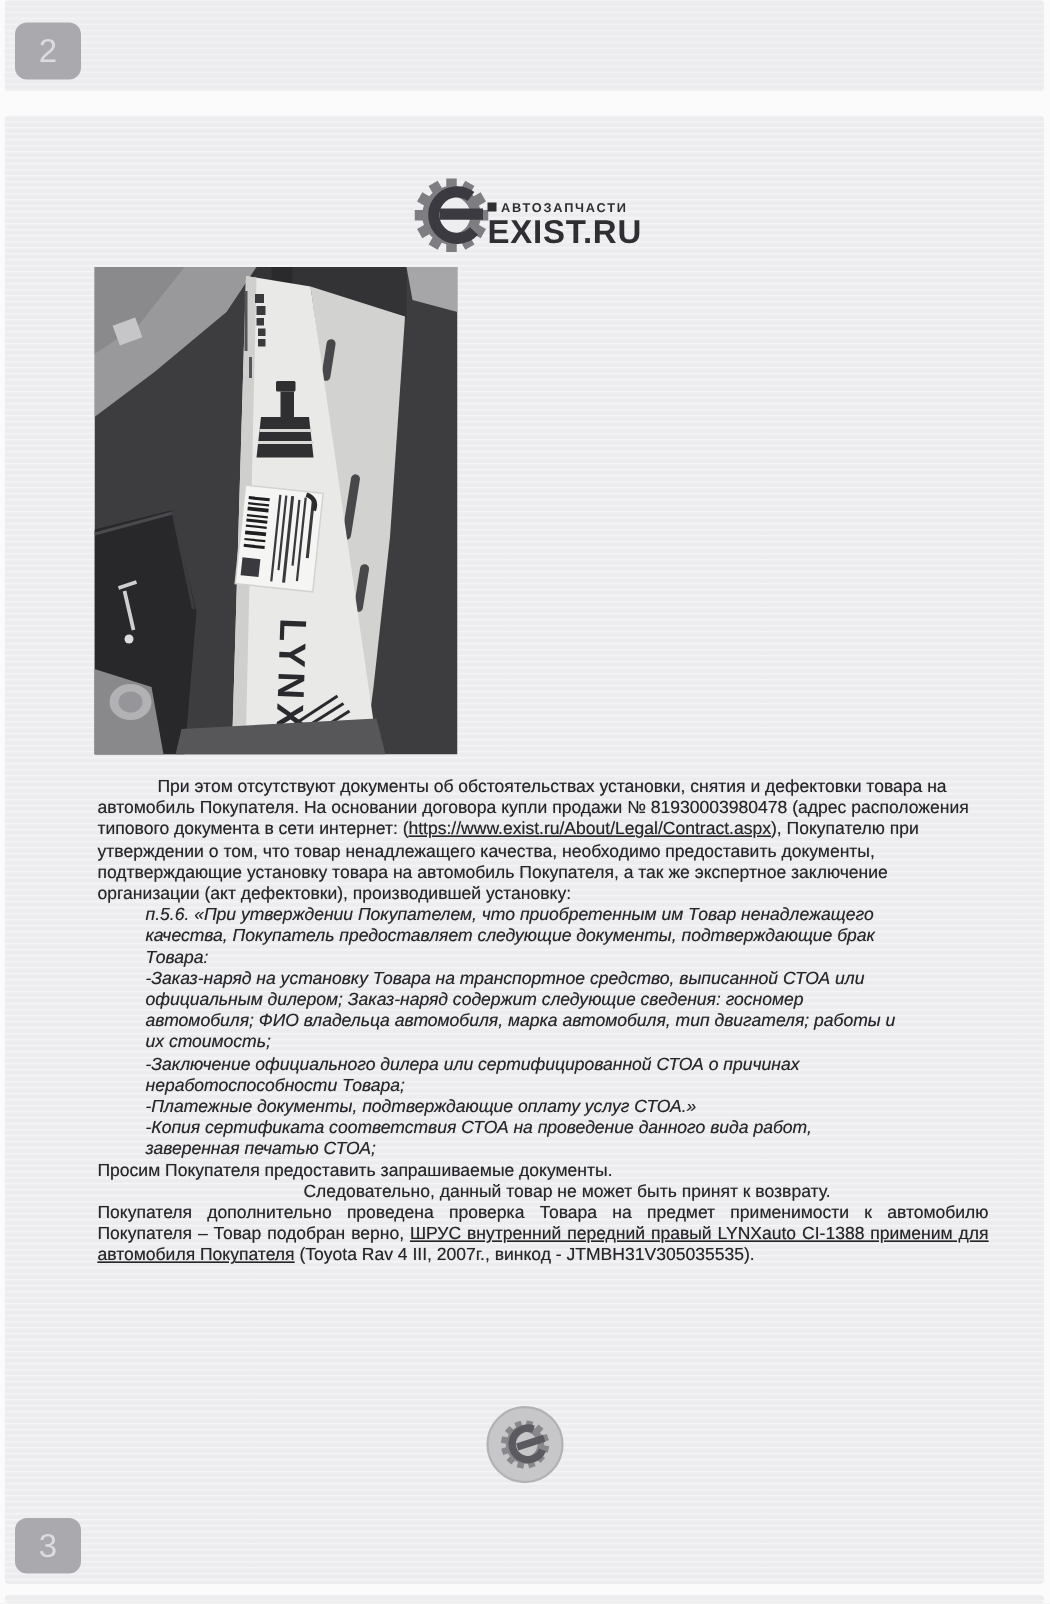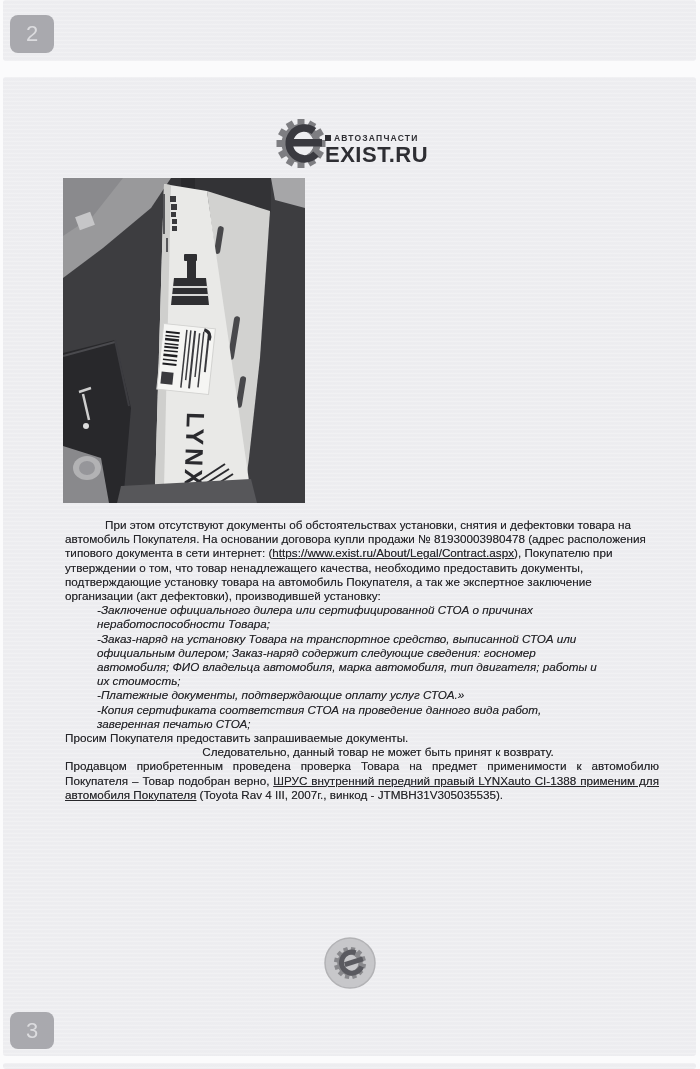--- a/index.html
+++ b/index.html
@@ -185,30 +185,31 @@
       <ellipse cx="24" cy="290" rx="8" ry="7" fill="#96969a"></ellipse>
 
       <polygon points="58,308 188,301 194,325 54,325" fill="#57575a"></polygon>
     </svg>
   </div>
 
   <div class="letter">
     <div class="p-indent"><span>При этом отсутствуют документы об обстоятельствах установки, снятия и дефектовки товара на автомобиль Покупателя. На основании договора купли продажи № 81930003980478 (адрес расположения типового документа в сети интернет:  (</span><span class="u">https://www.exist.ru/About/Legal/Contract.aspx</span><span>),  Покупателю при утверждении о том, что товар ненадлежащего качества, необходимо предоставить документы, подтверждающие установку товара на автомобиль Покупателя, а так же экспертное заключение организации (акт дефектовки), производившей установку:</span></div>
 
     <div class="quote">
+      <div>п.5.6. «При утверждении Покупателем, что приобретенным им Товар ненадлежащего качества, Покупатель предоставляет следующие документы, подтверждающие брак Товара:</div>
+      <div>-Заказ-наряд на установку Товара на транспортное средство, выписанной СТОА или официальным дилером; Заказ-наряд содержит следующие сведения: госномер автомобиля; ФИО владельца автомобиля, марка автомобиля, тип двигателя; работы и их стоимость;</div>
       <div>-Заключение официального дилера или сертифицированной СТОА о причинах неработоспособности Товара;</div>
-      <div>-Заказ-наряд на установку Товара на транспортное средство, выписанной СТОА или официальным дилером; Заказ-наряд содержит следующие сведения: госномер автомобиля; ФИО владельца автомобиля, марка автомобиля, тип двигателя; работы и их стоимость;</div>
       <div>-Платежные документы, подтверждающие оплату услуг СТОА.»</div>
       <div>-Копия сертификата соответствия СТОА на проведение данного вида работ, заверенная печатью СТОА;</div>
     </div>
 
     <div>Просим Покупателя предоставить запрашиваемые документы.</div>
     <div class="p-indent-sm">Следовательно, данный товар не может быть принят к возврату.</div>
 
-    <div class="p-justify"><span>Продавцом приобретенным проведена проверка Товара на предмет применимости к автомобилю Покупателя – Товар подобран верно, </span><span class="u">ШРУС внутренний передний правый LYNXauto CI-1388 применим для автомобиля Покупателя</span><span> (Toyota Rav 4 III, 2007г., винкод - JTMBH31V305035535).</span></div>
+    <div class="p-justify"><span>Покупателя дополнительно проведена проверка Товара на предмет применимости к автомобилю Покупателя – Товар подобран верно, </span><span class="u">ШРУС внутренний передний правый LYNXauto CI-1388 применим для автомобиля Покупателя</span><span> (Toyota Rav 4 III, 2007г., винкод - JTMBH31V305035535).</span></div>
   </div>
 
   <div class="stamp">
     <svg width="52" height="52" viewBox="0 0 52 52">
       <circle cx="26" cy="26" r="25" fill="#c4c4c7"></circle>
       <circle cx="26" cy="26" r="25" fill="none" stroke="#aeaeb1" stroke-width="1.5"></circle>
       <g transform="rotate(-18 26 26)">
         <g fill="#808084">
           <rect x="23.8" y="10" width="4.4" height="6" transform="rotate(0 26 26)"></rect>
           <rect x="23.8" y="10" width="4.4" height="6" transform="rotate(30 26 26)"></rect>

